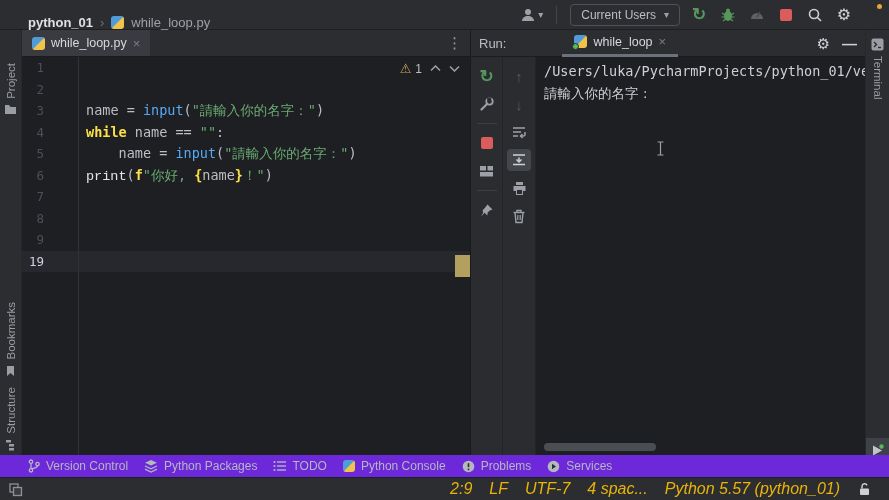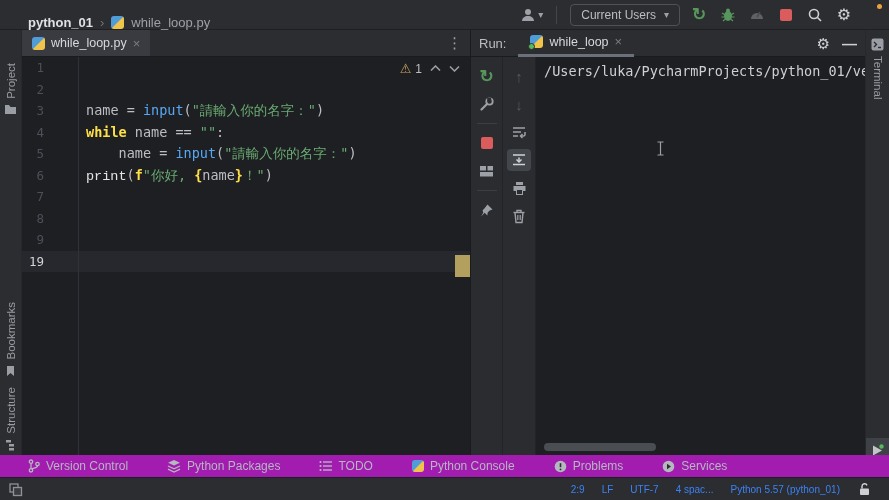--- a/index.html
+++ b/index.html
@@ -65,21 +65,21 @@
   .fn { color:#56a8f5; } .st { color:#6aab73; } .bi { color:#e5e5e5;font-family:Liberation Mono, monospace; }
   .inspect-widget { position:absolute; right:10px; top:4px; display:flex; align-items:center; gap:8px; }
   .warnico { color:#c8a361; font-size:13px; }
   .warncount { color:#bcbec4; font-size:12px; margin-left:-4px; }
   .stripe-mark { position:absolute; right:0; top:198px; width:15px; height:22px; background:#b3a05f; }
 
   
   .run-pane { position:absolute; left:470px; top:30px; width:395px; height:425px;
     background:#1e1f22; border-left:1px solid #1a1b1d; }
   .run-header { position:relative; height:27px; background:#2b2d30; border-bottom:1px solid #1a1b1d;
-    display:flex; align-items:center; }
+    display:flex; align-items:center;gap:44px; }
   .run-label { color:#bcbec4; font-size:13px; padding-left:8px; }
   .rtab { margin-left:12px; height:27px; display:flex; align-items:center; gap:6px; padding:0 12px;
     border-bottom:3px solid #6c707a; color:#d5d8dd; font-size:12.5px; }
   .rh-icons { margin-left:auto; display:flex; align-items:center; gap:12px; padding-right:8px; }
   .minus-glyph { color:#ced0d6; font-size:15px; font-weight:bold; }
   .run-body { display:flex; height:398px; }
   .rtb1 { flex:none; width:32px; background:#2a2c30; border-right:1px solid #222427;
     display:flex; flex-direction:column; align-items:center; padding-top:8px; gap:6px; }
   .rtb2 { flex:none; width:33px; background:#2a2c30; border-right:1px solid #222427;
     display:flex; flex-direction:column; align-items:center; padding-top:8px; gap:6px; }
@@ -89,27 +89,27 @@
   .arr { font-size:15px; color:#55585e; line-height:1; }
   .console { position:relative; flex:1; background:#1e1f22; overflow:hidden; }
   .cline { padding-left:8px; height:21.5px; line-height:21.5px; white-space:pre; overflow:hidden;
     color:#ced0d6; font-family:"DejaVu Sans Mono", monospace; font-size:13.5px; }
   .console-inner { padding-top:4px; }
   .ibeam { position:absolute; left:120px; top:84px; }
   .hscroll { position:absolute; left:8px; bottom:4px; width:112px; height:8px;
     background:#4a4d51; border-radius:4px; }
 
   
-  .bottombar { position:absolute; left:0; top:455px; width:889px; height:23px; background:#a21caf;
-    border-bottom:1px solid #1e1f22; display:flex; align-items:center; gap:39px; padding-left:28px; }
+  .bottombar { position:absolute; left:0; top:455px; width:889px; height:23px; background:#6d28d9;
+    border-bottom:1px solid #1e1f22; display:flex; align-items:center; gap:16px; padding-left:28px; }
   .bb-item { display:flex; align-items:center; gap:6px; color:#b4b8bf; font-size:12px; }
 
   
   .statusbar { position:absolute; left:0; top:478px; width:889px; height:22px; background:#2b2d30;
-    display:flex; align-items:center; color:#3b82f6; font-size:10px; }
+    display:flex; align-items:center; color:#eab308; font-size:16px;font-style:italic; }
   .sb-left { padding-left:8px; display:flex; align-items:center; }
   .sb-right { margin-left:auto; display:flex; align-items:center; gap:17px; padding-right:18px; }
 
   svg.ic { display:block; }
 </style>
 </head>
 <body>
 
 <div class="app">
 
@@ -326,20 +326,21 @@
             <path d="M1.5 3.5h11" stroke="#9da0a6" stroke-width="1.4"></path>
               <path d="M5 3V1.5h4V3" stroke="#9da0a6" stroke-width="1.4" fill="none"></path>
             <path d="M3 3.5l1 10h6l1-10" fill="none" stroke="#9da0a6" stroke-width="1.4"></path>
             <path d="M5.8 6v5M8.2 6v5" stroke="#9da0a6" stroke-width="1.2"></path>
           </svg>
         </span>
       </div>
       <div class="console">
         <div class="console-inner" id="console-lines">
             <div class="cline">/Users/luka/PycharmProjects/python_01/ve</div>
+            <div class="cline">請輸入你的名字：</div>
           </div>
         <svg class="ibeam ic" width="9" height="15" viewBox="0 0 9 15">
           <path d="M1.5 1h6M4.5 1v13M1.5 14h6" stroke="#9da0a6" stroke-width="1.2" fill="none"></path>
         </svg>
         <div class="hscroll"></div>
       </div>
     </div>
   </section>
 
   <footer class="bottombar">

